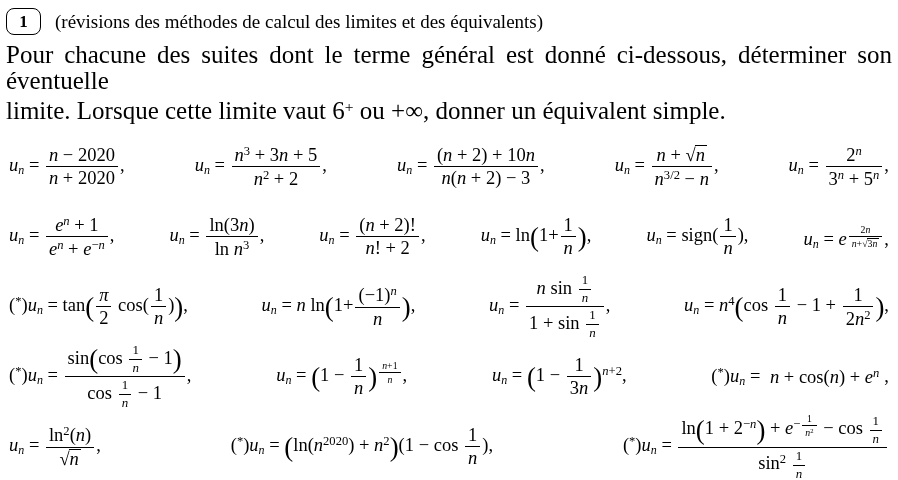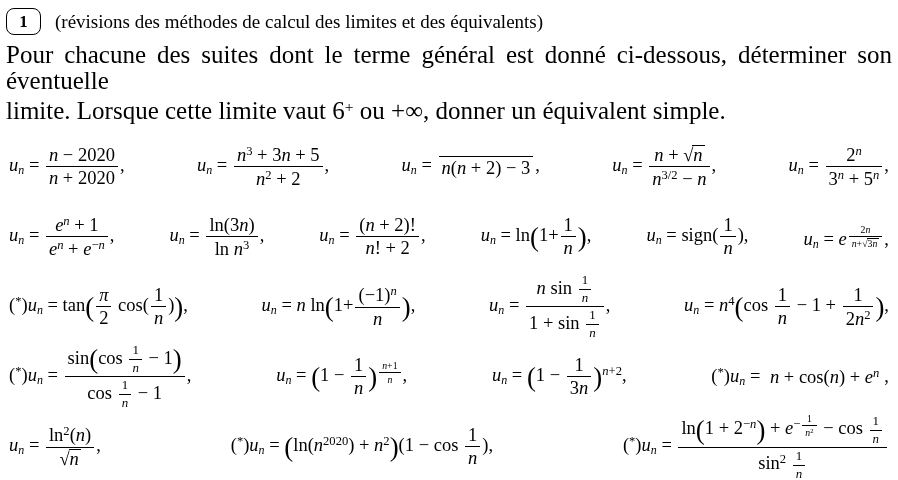--- a/index.html
+++ b/index.html
@@ -71,20 +71,21 @@
     <div class="math-row">
         <span class="formula"><span class="seq"><span class="mi">u</span><span class="sub"><span class="seq"><span class="mi">n</span></span></span><span> </span><span>=</span><span> </span><span class="frac">
               <span class="num"><span class="seq"><span class="mi">n</span><span> </span><span>−</span><span> </span><span>2</span><span>0</span><span>2</span><span>0</span></span></span>
               <span class="den"><span class="seq"><span class="mi">n</span><span> </span><span>+</span><span> </span><span>2</span><span>0</span><span>2</span><span>0</span></span></span>
             </span><span>,</span></span></span>
         <span class="formula"><span class="seq"><span class="mi">u</span><span class="sub"><span class="seq"><span class="mi">n</span></span></span><span> </span><span>=</span><span> </span><span class="frac">
               <span class="num"><span class="seq"><span class="mi">n</span><span class="sup"><span class="seq"><span>3</span></span></span><span> </span><span>+</span><span> </span><span>3</span><span class="mi">n</span><span> </span><span>+</span><span> </span><span>5</span></span></span>
               <span class="den"><span class="seq"><span class="mi">n</span><span class="sup"><span class="seq"><span>2</span></span></span><span> </span><span>+</span><span> </span><span>2</span></span></span>
             </span><span>,</span></span></span>
         <span class="formula"><span class="seq"><span class="mi">u</span><span class="sub"><span class="seq"><span class="mi">n</span></span></span><span> </span><span>=</span><span> </span><span class="frac">
+              <span class="num"><span class="seq"><span>(</span><span class="mi">n</span><span> </span><span>+</span><span> </span><span>2</span><span>)</span><span> </span><span>+</span><span> </span><span>1</span><span>0</span><span class="mi">n</span></span></span>
               <span class="den"><span class="seq"><span class="mi">n</span><span>(</span><span class="mi">n</span><span> </span><span>+</span><span> </span><span>2</span><span>)</span><span> </span><span>−</span><span> </span><span>3</span></span></span>
             </span><span>,</span></span></span>
         <span class="formula"><span class="seq"><span class="mi">u</span><span class="sub"><span class="seq"><span class="mi">n</span></span></span><span> </span><span>=</span><span> </span><span class="frac">
               <span class="num"><span class="seq"><span class="mi">n</span><span> </span><span>+</span><span> </span><span class="sqrt"><span class="sqrt-sign">√</span><span class="sqrt-body"><span class="seq"><span class="mi">n</span></span></span></span></span></span>
               <span class="den"><span class="seq"><span class="mi">n</span><span class="sup"><span class="seq"><span>3</span><span>/</span><span>2</span></span></span><span> </span><span>−</span><span> </span><span class="mi">n</span></span></span>
             </span><span>,</span></span></span>
         <span class="formula"><span class="seq"><span class="mi">u</span><span class="sub"><span class="seq"><span class="mi">n</span></span></span><span> </span><span>=</span><span> </span><span class="frac">
               <span class="num"><span class="seq"><span>2</span><span class="sup"><span class="seq"><span class="mi">n</span></span></span></span></span>
               <span class="den"><span class="seq"><span>3</span><span class="sup"><span class="seq"><span class="mi">n</span></span></span><span> </span><span>+</span><span> </span><span>5</span><span class="sup"><span class="seq"><span class="mi">n</span></span></span></span></span>
             </span><span>,</span></span></span>

